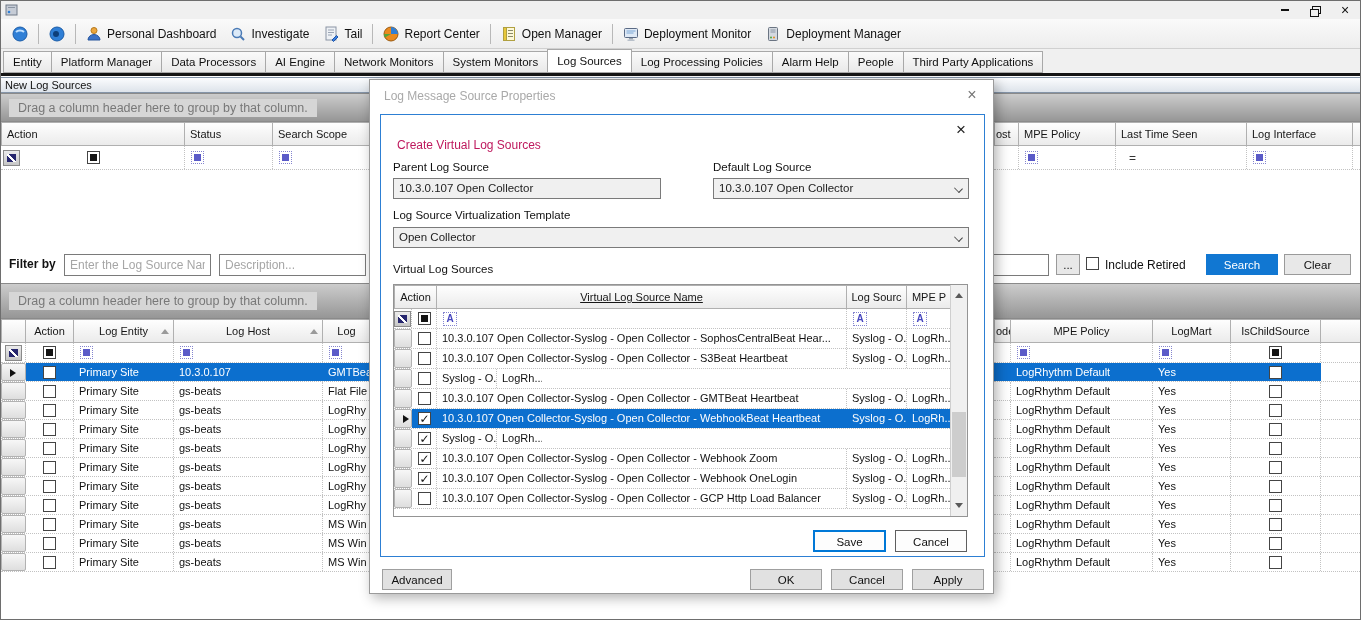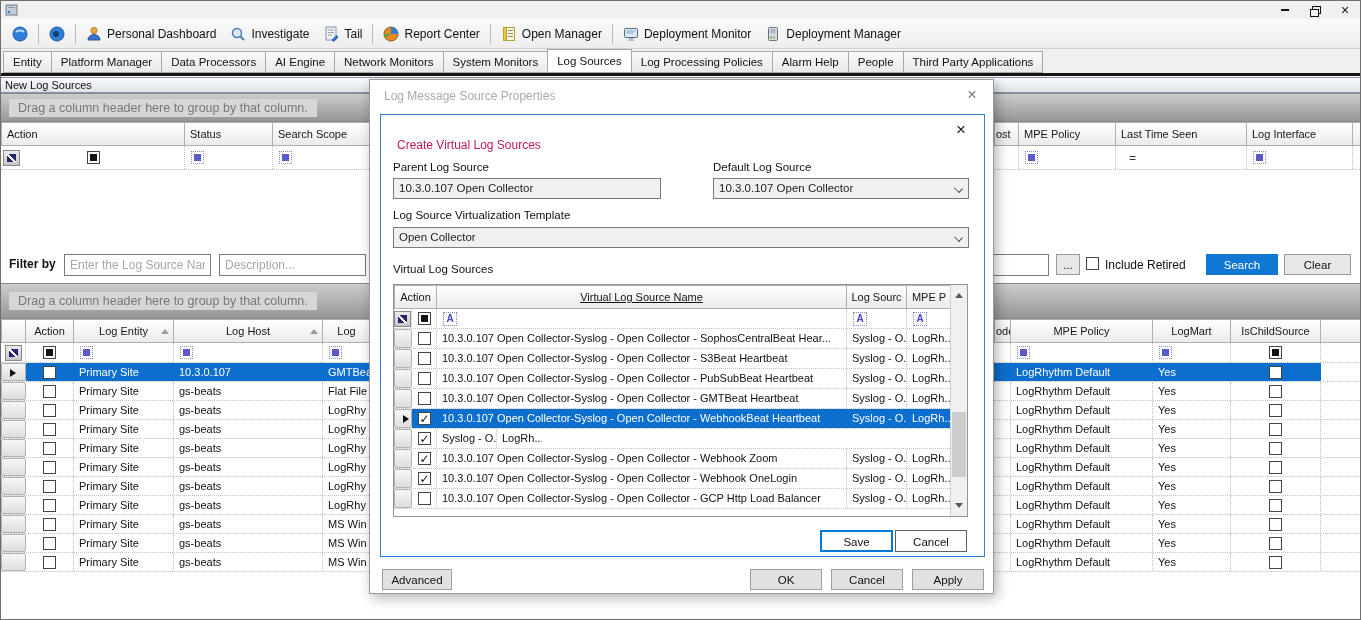--- a/index.html
+++ b/index.html
@@ -90,21 +90,21 @@
   .dlgtbl .fr{height:20px;}
   .dlgtbl .dcell{line-height:19px;}
   .sb{position:absolute;right:0;top:0;bottom:0;width:17px;background:#f0f0f0;border-left:1px solid #cfcfcf;}
   .sb-up,.sb-dn{position:absolute;left:0;width:100%;height:17px;display:flex;align-items:center;justify-content:center;}
   .sb-up{top:2px;}
   .sb-dn{bottom:2px;}
   .tri-up{width:0;height:0;border-left:4px solid transparent;border-right:4px solid transparent;border-bottom:5px solid #5a5a5a;}
   .tri-dn{width:0;height:0;border-left:4px solid transparent;border-right:4px solid transparent;border-top:5px solid #5a5a5a;}
   .sb-thumb{position:absolute;left:1px;right:1px;top:55%;height:28%;background:#cdcdcd;}
   .dbtn{position:absolute;height:22px;background:#fdfdfd;border:1px solid #5f5f5f;font-size:11.5px;font-family:inherit;color:#111;text-align:center;line-height:20px;}
-  .dbtn.default{border:2px solid var(--savebd);line-height:18px;margin-left:7px;}
+  .dbtn.default{border:2px solid var(--savebd);line-height:18px;}
   .obtn{position:absolute;height:21px;background:#e1e1e1;border:1px solid #9f9f9f;font-size:11.5px;font-family:inherit;color:#111;text-align:center;line-height:19px;}
 </style>
 </head>
 <body>
 
 <div class="window">
 
   <div class="menubar">
     <span class="appicon" id="app-icon"><svg width="16" height="16">
           <rect x="2" y="3" width="11" height="10" fill="#c6ccd6" stroke="#707a88"></rect>
@@ -619,21 +619,20 @@
                 </div>
                 <div class="dcell" style="width: 410px;">10.3.0.107 Open Collector-Syslog - Open Collector - S3Beat Heartbeat</div>
                 <div class="dcell" style="width: 60px;">Syslog - O...</div>
                 <div class="dcell" style="width: 45px; border-right: none;">LogRh...</div>
               </div>
               <div class="tr">
                 <div class="rh" style="width: 18px;"></div>
                 <div class="dcell ccell" style="width: 25px;">
                   <span class="cb"></span>
                 </div>
-                <div class="dcell" style="width: 410px;">10.3.0.107 Open Collector-Syslog - Open Collector - PubSubBeat Heartbeat</div>
                 <div class="dcell" style="width: 60px;">Syslog - O...</div>
                 <div class="dcell" style="width: 45px; border-right: none;">LogRh...</div>
               </div>
               <div class="tr">
                 <div class="rh" style="width: 18px;"></div>
                 <div class="dcell ccell" style="width: 25px;">
                   <span class="cb"></span>
                 </div>
                 <div class="dcell" style="width: 410px;">10.3.0.107 Open Collector-Syslog - Open Collector - GMTBeat Heartbeat</div>
                 <div class="dcell" style="width: 60px;">Syslog - O...</div>

